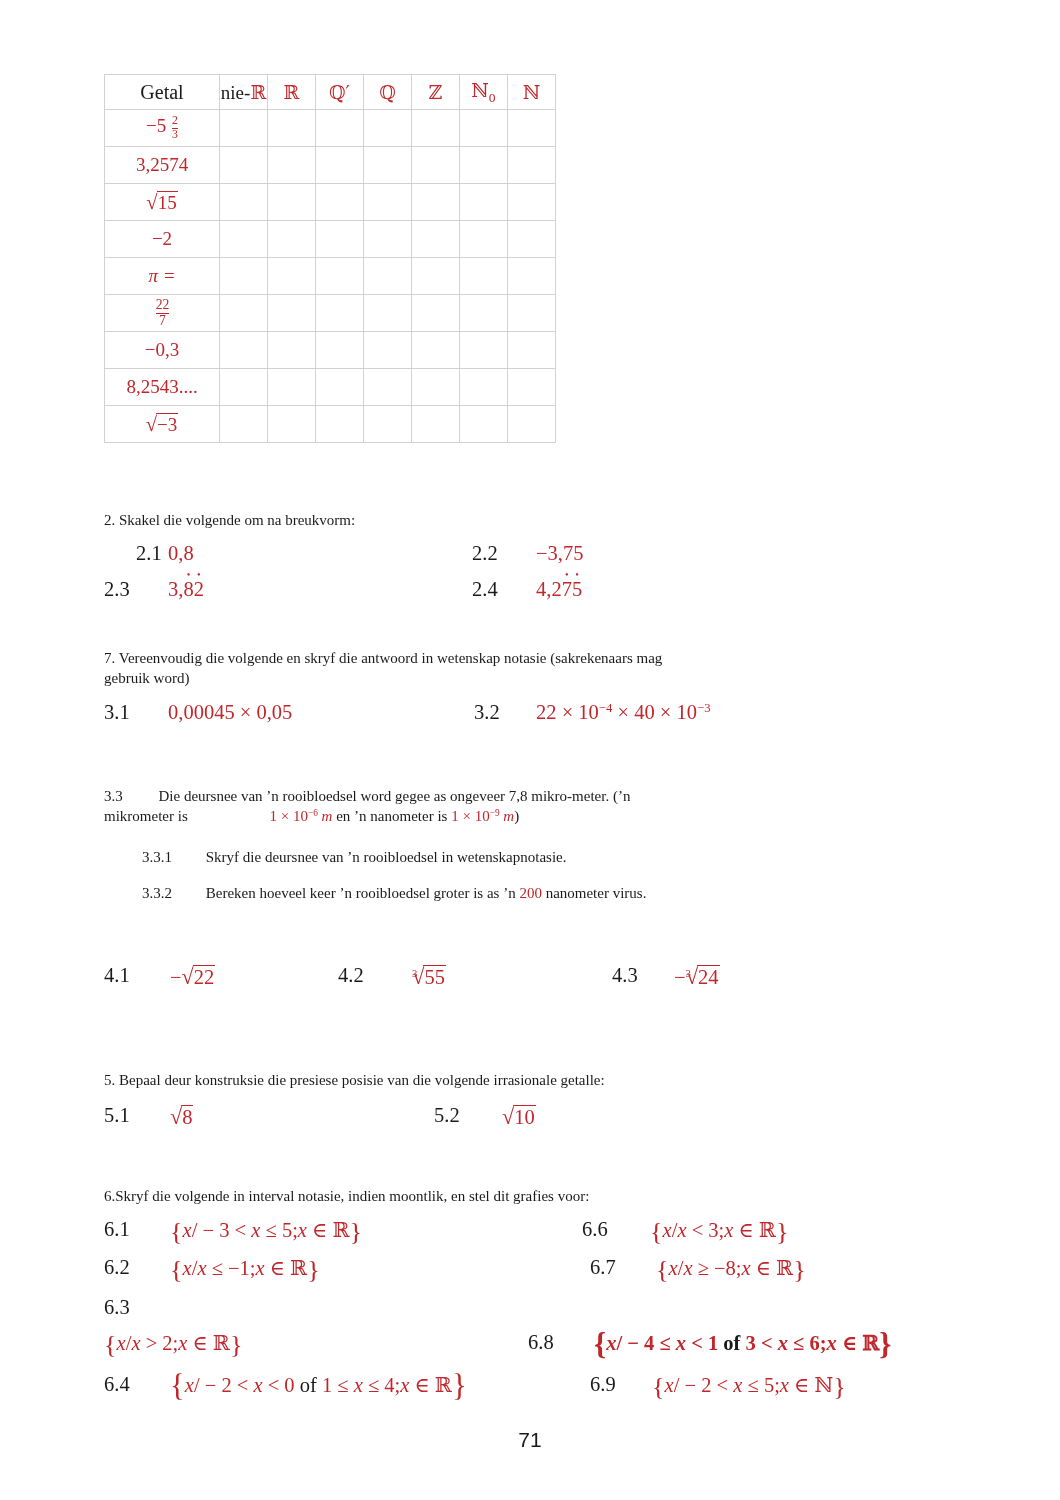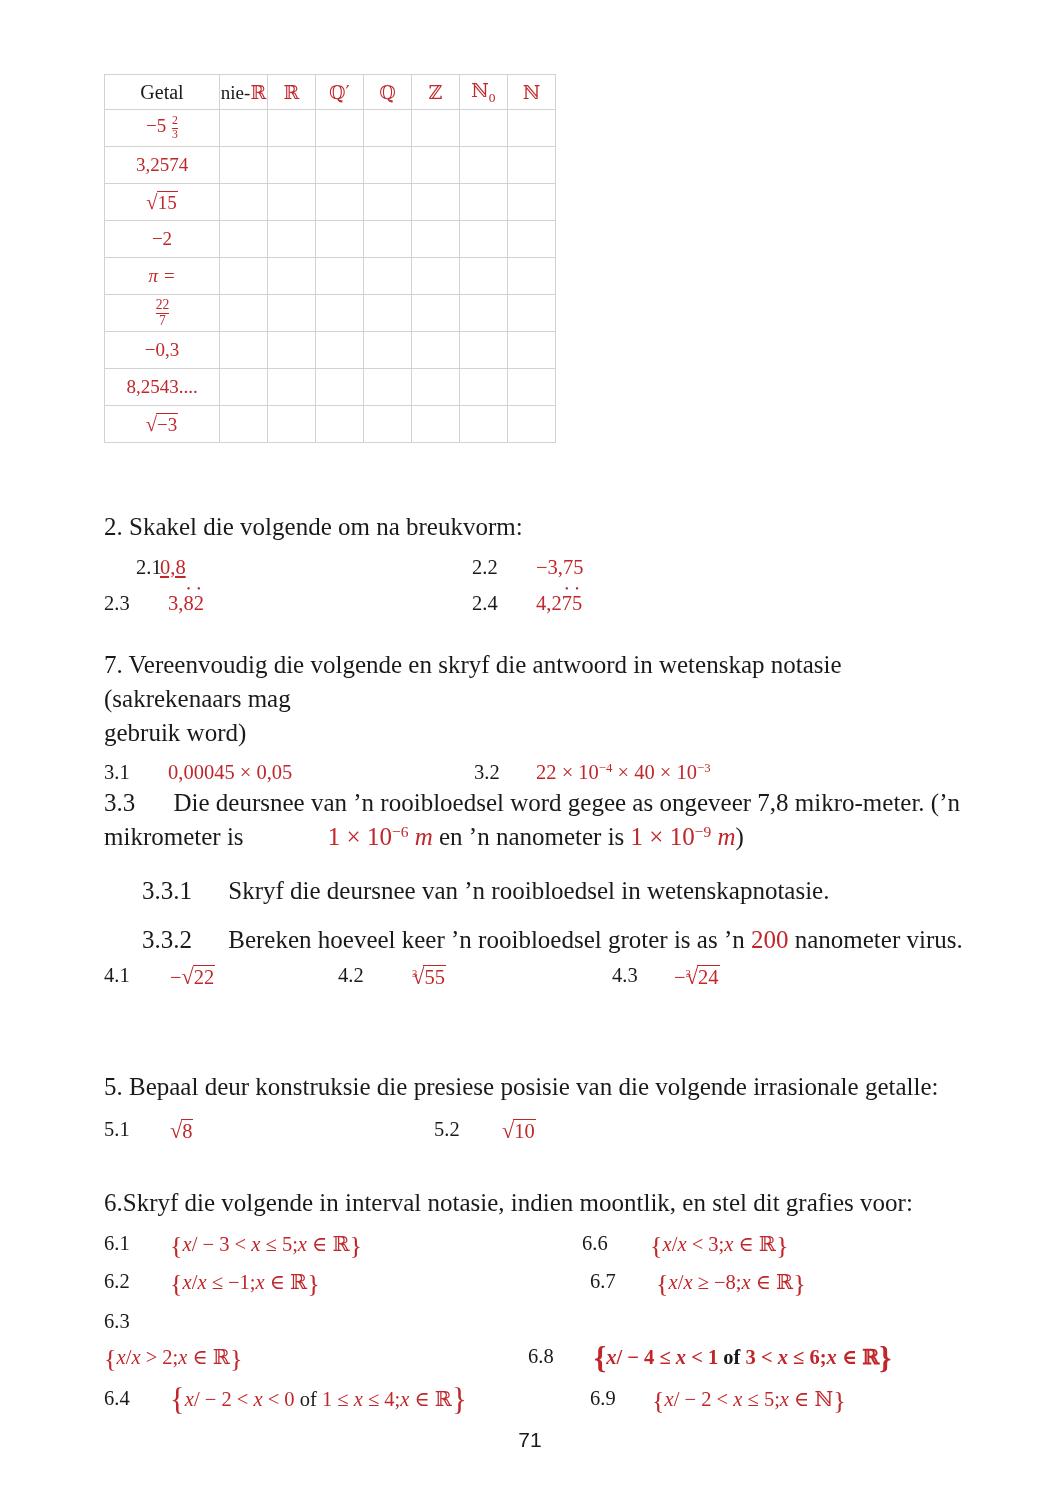--- a/index.html
+++ b/index.html
@@ -98,21 +98,21 @@
   .brace {
     display: inline-block;
     font-size: 1.28em;
     vertical-align: -0.12em;
     line-height: 0.9;
   }
 
   
   .qblock { position: absolute; }
   .qtext {
-    font-size: 25px;
+    font-size: 15px;
     line-height: 1.35;
     color: #1a1a1a;
   }
   .qrow {
     position: relative;
     font-size: 20.5px;
   }
   .lbl { display: inline-block; }
   .ans { color: #c0262a; }
 
@@ -235,21 +235,21 @@
           <td class="mark"></td>
           <td class="mark"></td>
       </tr>
     </tbody>
   </table>
 
   <div class="qblock" style="left:104px; top:510px; width:860px;">
     <div class="qtext">2. Skakel die volgende om na breukvorm:</div>
     <div class="qrow" style="margin-top:12px; height:30px;">
       <span class="lbl" style="position:absolute; left:0;margin-left:32px;">2.1</span>
-      <span class="ans" style="position:absolute; left:56px;text-decoration:underline;">0,8</span>
+      <span class="ans" style="position:absolute; left:64px;">0,8</span>
       <span class="lbl" style="position:absolute; left:368px;">2.2</span>
       <span class="ans" style="position:absolute; left:432px;">−3,75</span>
     </div>
     <div class="qrow" style="margin-top:6px; height:30px;">
       <span class="lbl" style="position:absolute; left:0;">2.3</span>
       <span class="ans" style="position:absolute; left:64px;">3,<span class="dotover">8</span><span class="dotover">2</span></span>
       <span class="lbl" style="position:absolute; left:368px;">2.4</span>
       <span class="ans" style="position:absolute; left:432px;">4,2<span class="dotover">7</span><span class="dotover">5</span></span>
     </div>
   </div>

